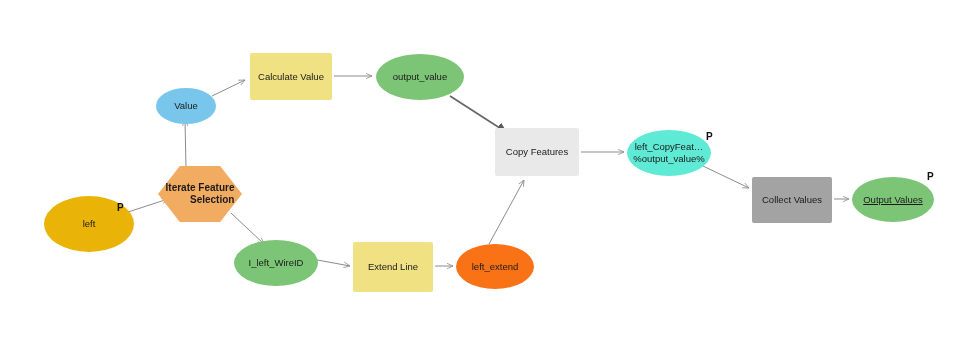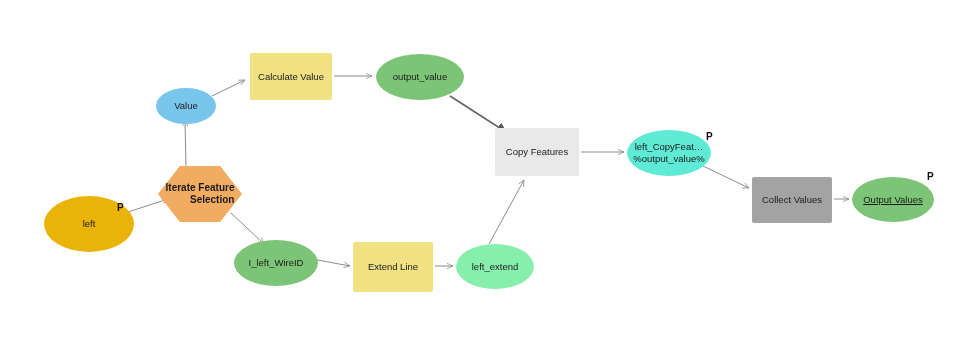--- a/index.html
+++ b/index.html
@@ -118,21 +118,21 @@
       </div>
       <div class="node ellipse" style="left: 376px; top: 54px; width: 88px; height: 46px; background: rgb(124, 197, 118);">
         <span class="node-label">output_value</span>
       </div>
       <div class="node ellipse" style="left: 234px; top: 240px; width: 84px; height: 46px; background: rgb(124, 197, 118);">
         <span class="node-label">I_left_WireID</span>
       </div>
       <div class="node rounded" style="left: 353px; top: 242px; width: 80px; height: 50px; background: rgb(240, 225, 131);">
         <span class="node-label">Extend Line</span>
       </div>
-      <div class="node ellipse" style="left: 456px; top: 244px; width: 78px; height: 45px; background: #86efac;">
+      <div class="node ellipse" style="left: 456px; top: 244px; width: 78px; height: 45px; background: #f97316;">
         <span class="node-label">left_extend</span>
       </div>
       <div class="node rounded" style="left: 495px; top: 128px; width: 84px; height: 48px; background: rgb(233, 233, 233);">
         <span class="node-label">Copy Features</span>
       </div>
       <div class="node ellipse" style="left: 627px; top: 130px; width: 84px; height: 46px; background: #5eead4;">
         <span class="node-label">left_CopyFeat…
 %output_value%</span>
       </div>
       <div class="node rounded" style="left: 752px; top: 177px; width: 80px; height: 46px; background: #a3a3a3;">

